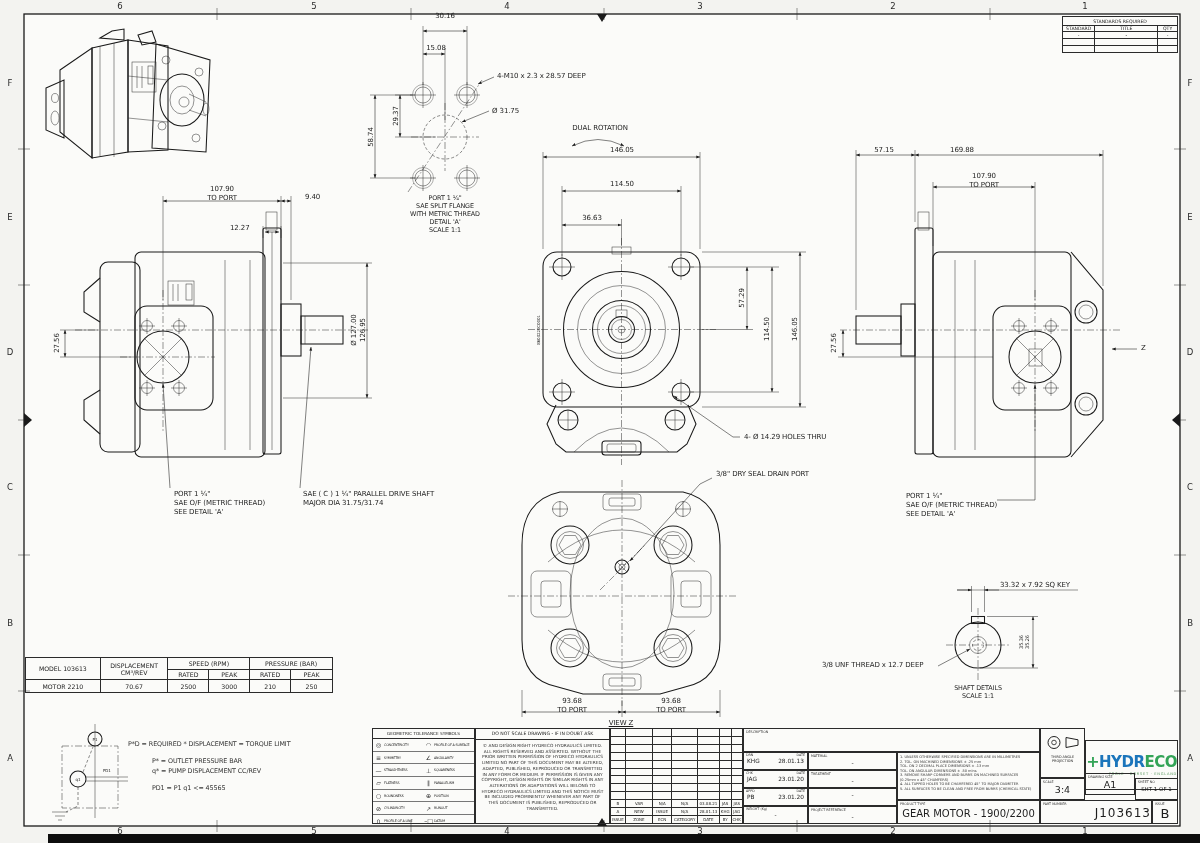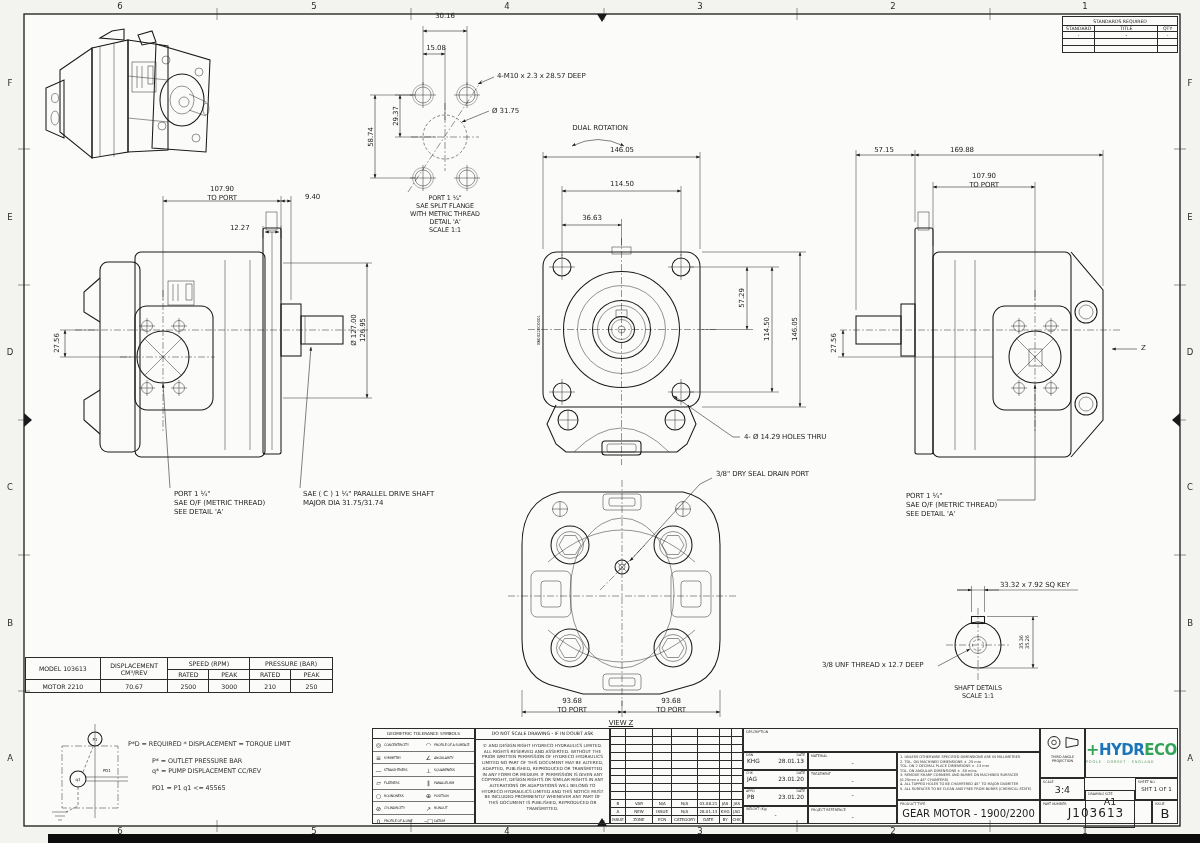--- a/index.html
+++ b/index.html
@@ -700,43 +700,43 @@
 
   <div class="tb-cell" style="left:297px;top:0;width:45px;height:50px;text-align:center">
     <svg width="36" height="17" viewBox="0 0 36 17" style="margin-top:5px">
       <circle cx="9" cy="8.5" r="6" fill="none" stroke="#222" stroke-width="1"></circle>
       <circle cx="9" cy="8.5" r="2.3" fill="none" stroke="#222" stroke-width="0.8"></circle>
       <path d="M21,3.5 L33,5.8 L33,11.2 L21,13.5 Z" fill="none" stroke="#222" stroke-width="1"></path>
     </svg>
     <div style="font-size:3.4px;line-height:1.3;white-space:pre-line">THIRD ANGLE PROJECTION</div>
   </div>
 
-  <div class="tb-cell" style="left:342px;top:0;width:93px;height:50px;text-align:left">
+  <div class="tb-cell" style="left:342px;top:12px;width:93px;height:50px;text-align:right">
     <div style="margin-top:11px;font-weight:bold;font-size:15px;letter-spacing:-0.5px">
       <span style="color:#33a457;font-size:16px">+</span><span style="color:#1b75bb">HYDR</span><span style="color:#33a457">ECO</span>
     </div>
     <div style="font-size:3.6px;letter-spacing:0.7px;color:#5b9a60;margin-top:1px">POOLE · DORSET · ENGLAND</div>
   </div>
 
   <div class="tb-cell" style="left:297px;top:50px;width:45px;height:22px">
     <div class="tinylab">SCALE</div>
     <div style="text-align:center;font-size:9.5px">3:4</div>
   </div>
-  <div class="tb-cell" style="left:342px;top:62px;width:50px;height:38px">
+  <div class="tb-cell" style="left:342px;top:45px;width:50px;height:22px">
     <div class="tinylab">DRAWING SIZE</div>
     <div style="text-align:center;font-size:9.5px">A1</div>
   </div>
   <div class="tb-cell" style="left:392px;top:50px;width:43px;height:22px">
     <div class="tinylab">SHEET NO</div>
     <div style="text-align:center;font-size:5.5px;margin-top:2px">SHT 1 OF 1</div>
   </div>
 
   <div class="tb-cell" style="left:297px;top:72px;width:112px;height:24px">
     <div class="tinylab">PART NUMBER</div>
-    <div style="text-align:center;font-size:12px;letter-spacing:1px">J103613</div>
+    <div style="text-align:right;font-size:12px;letter-spacing:1px">J103613</div>
   </div>
   <div class="tb-cell" style="left:409px;top:72px;width:26px;height:24px">
     <div class="tinylab">ISSUE</div>
     <div style="text-align:center;font-size:13px">B</div>
   </div>
 </div>
 
 <div class="blackbar"></div>
 
 </div>

